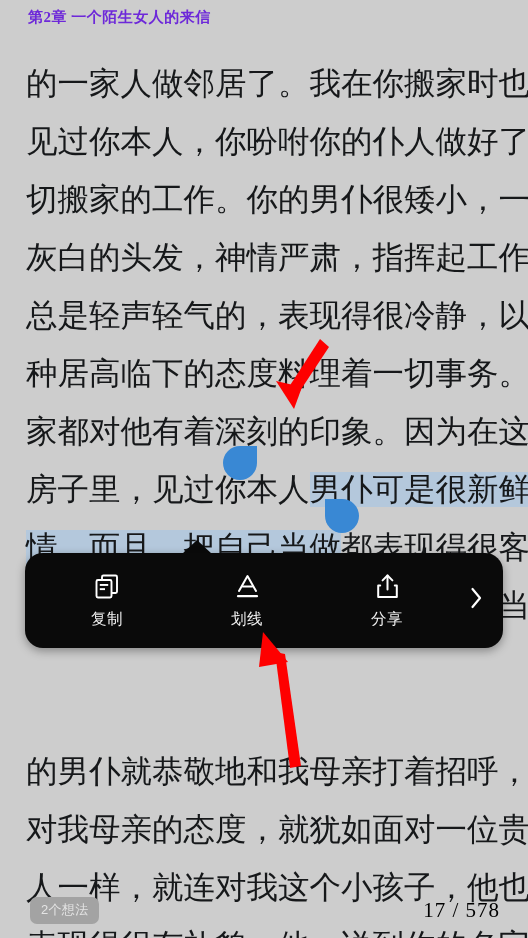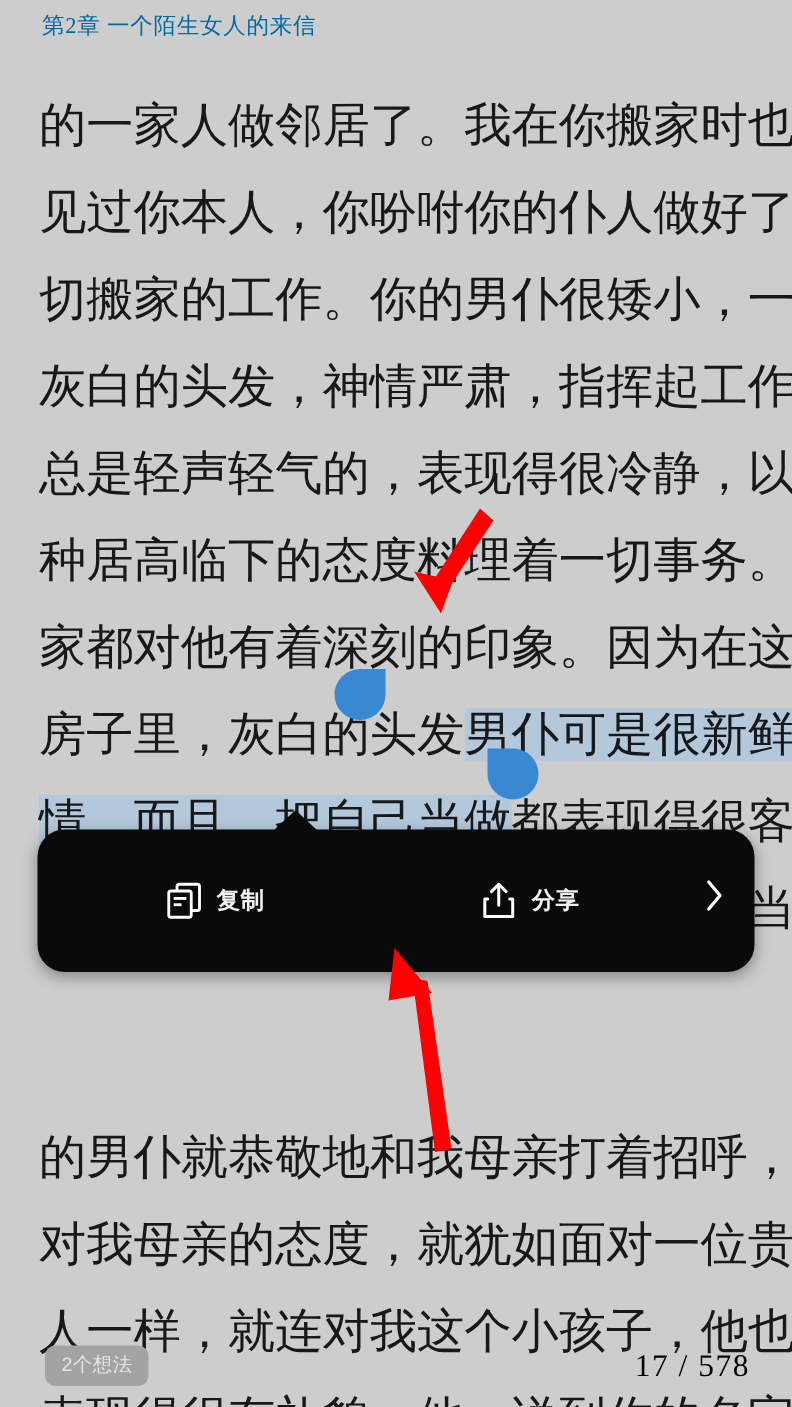--- a/index.html
+++ b/index.html
@@ -15,23 +15,24 @@
     font-family: "Liberation Serif", "DejaVu Serif", serif;
     position: relative;
   }
 
   
   .chapter-header {
     position: absolute;
     top: 8px;
     left: 28px;
     font-size: 15px;
-    color: #0369a1;
+    color: #6d28d9;
     letter-spacing: 0.5px;
     font-family: "Liberation Serif", "DejaVu Serif", serif;
+    font-weight: bold;
   }
 
   
   .reader-body {
     position: absolute;
     top: 55px;
     left: 26px;
     width: 480px;
   }
 
@@ -91,26 +92,24 @@
     height: 95px;
     display: flex;
     align-items: center;
     padding: 0 8px 0 12px;
     box-shadow: 0 3px 10px rgba(0,0,0,0.35);
   }
 
   .tb-item {
     flex: 1 1 0;
     display: flex;
-    flex-direction: row;
-    align-items: center;
-    justify-content: center;
+    flex-direction: column;
+    align-items: center;
     gap: 7px;
     cursor: pointer;
-    font-weight: bold;
   }
 
   .tb-icon {
     width: 30px;
     height: 30px;
     display: flex;
     align-items: center;
     justify-content: center;
     color: #ffffff;
   }
@@ -176,21 +175,21 @@
 <div class="chapter-header">第2章 一个陌生女人的来信</div>
 
 <div class="reader-body" id="reader-body">
     <div class="text-line"><span>的一家人做邻居了。我在你搬家时也没</span></div>
     <div class="text-line"><span>见过你本人，你吩咐你的仆人做好了一</span></div>
     <div class="text-line"><span>切搬家的工作。你的男仆很矮小，一头</span></div>
     <div class="text-line"><span>灰白的头发，神情严肃，指挥起工作来</span></div>
     <div class="text-line"><span>总是轻声轻气的，表现得很冷静，以一</span></div>
     <div class="text-line"><span>种居高临下的态度料理着一切事务。大</span></div>
     <div class="text-line"><span>家都对他有着深刻的印象。因为在这间</span></div>
-    <div class="text-line"><span>房子里，灰白的头发</span><span class="hl">男仆可是很新鲜的事</span></div>
+    <div class="text-line"><span>房子里，见过你本人</span><span class="hl">男仆可是很新鲜的事</span></div>
     <div class="text-line"><span class="hl">情，而且，把自己当做</span><span>都表现得很客</span></div>
     <div class="text-line"><span>气，但他并没有自降身份，把自己当做</span></div>
     <div style="height: 108px;"></div>
     <div class="text-line">的男仆就恭敬地和我母亲打着招呼，他</div>
     <div class="text-line">对我母亲的态度，就犹如面对一位贵妇</div>
     <div class="text-line">人一样，就连对我这个小孩子，他也是</div>
     <div class="text-line">表现得很有礼貌。他一说到你的名字，</div>
   </div>
 
 <div class="sel-handle left"></div>
@@ -203,20 +202,30 @@
     <div class="tb-item">
         <span class="tb-icon">
           <svg width="26" height="27" viewBox="0 0 26 27" fill="none">
             <rect x="8" y="2.5" width="15" height="17.5" rx="1.4" stroke="#fff" stroke-width="1.9"></rect>
             <rect x="2.5" y="7" width="15" height="17.5" rx="1.4" fill="#0a0a0a" stroke="#fff" stroke-width="1.9"></rect>
             <rect x="5.8" y="11" width="8.4" height="1.9" fill="#fff"></rect>
             <rect x="5.8" y="15.2" width="5.2" height="1.9" fill="#fff"></rect>
           </svg>
         </span>
         <span class="tb-label">复制</span>
+      </div>
+      <div class="tb-item">
+        <span class="tb-icon">
+          <svg width="27" height="27" viewBox="0 0 27 27" fill="none">
+            <path d="M5 18 L13.5 3 L22 18" stroke="#fff" stroke-width="2" stroke-linecap="round" stroke-linejoin="round"></path>
+            <path d="M8.8 13.4 H18.2" stroke="#fff" stroke-width="2" stroke-linecap="round"></path>
+            <path d="M4 23.2 H23" stroke="#fff" stroke-width="2.2" stroke-linecap="round"></path>
+          </svg>
+        </span>
+        <span class="tb-label">划线</span>
       </div>
       <div class="tb-item">
         <span class="tb-icon">
           <svg width="25" height="27" viewBox="0 0 25 27" fill="none">
             <path d="M12.5 2.6 V16.5" stroke="#fff" stroke-width="2" stroke-linecap="round"></path>
             <path d="M7.6 7.4 L12.5 2.5 L17.4 7.4" stroke="#fff" stroke-width="2" stroke-linecap="round" stroke-linejoin="round"></path>
             <path d="M5.2 12.4 H3.2 V24 H21.8 V12.4 H19.8" stroke="#fff" stroke-width="2" stroke-linecap="round" stroke-linejoin="round"></path>
           </svg>
         </span>
         <span class="tb-label">分享</span>

